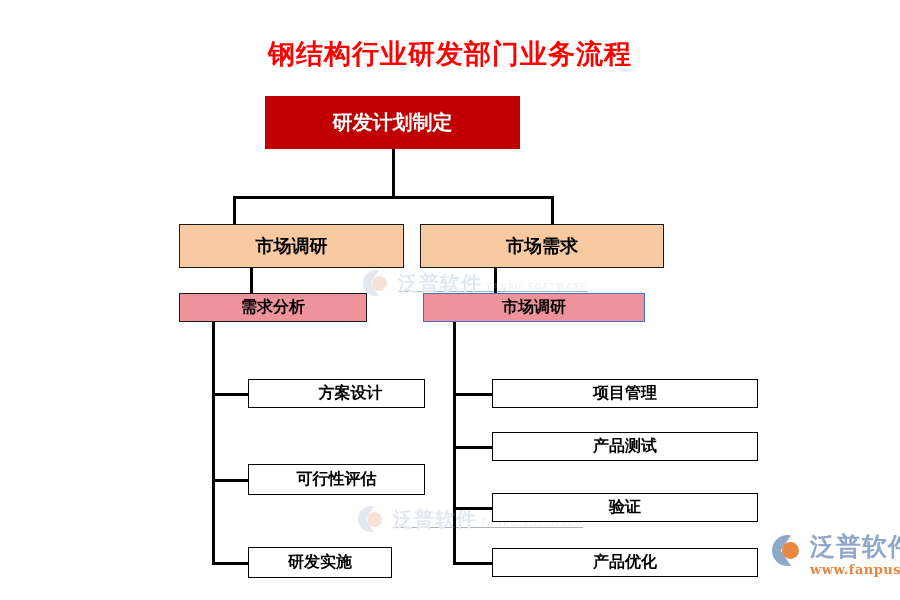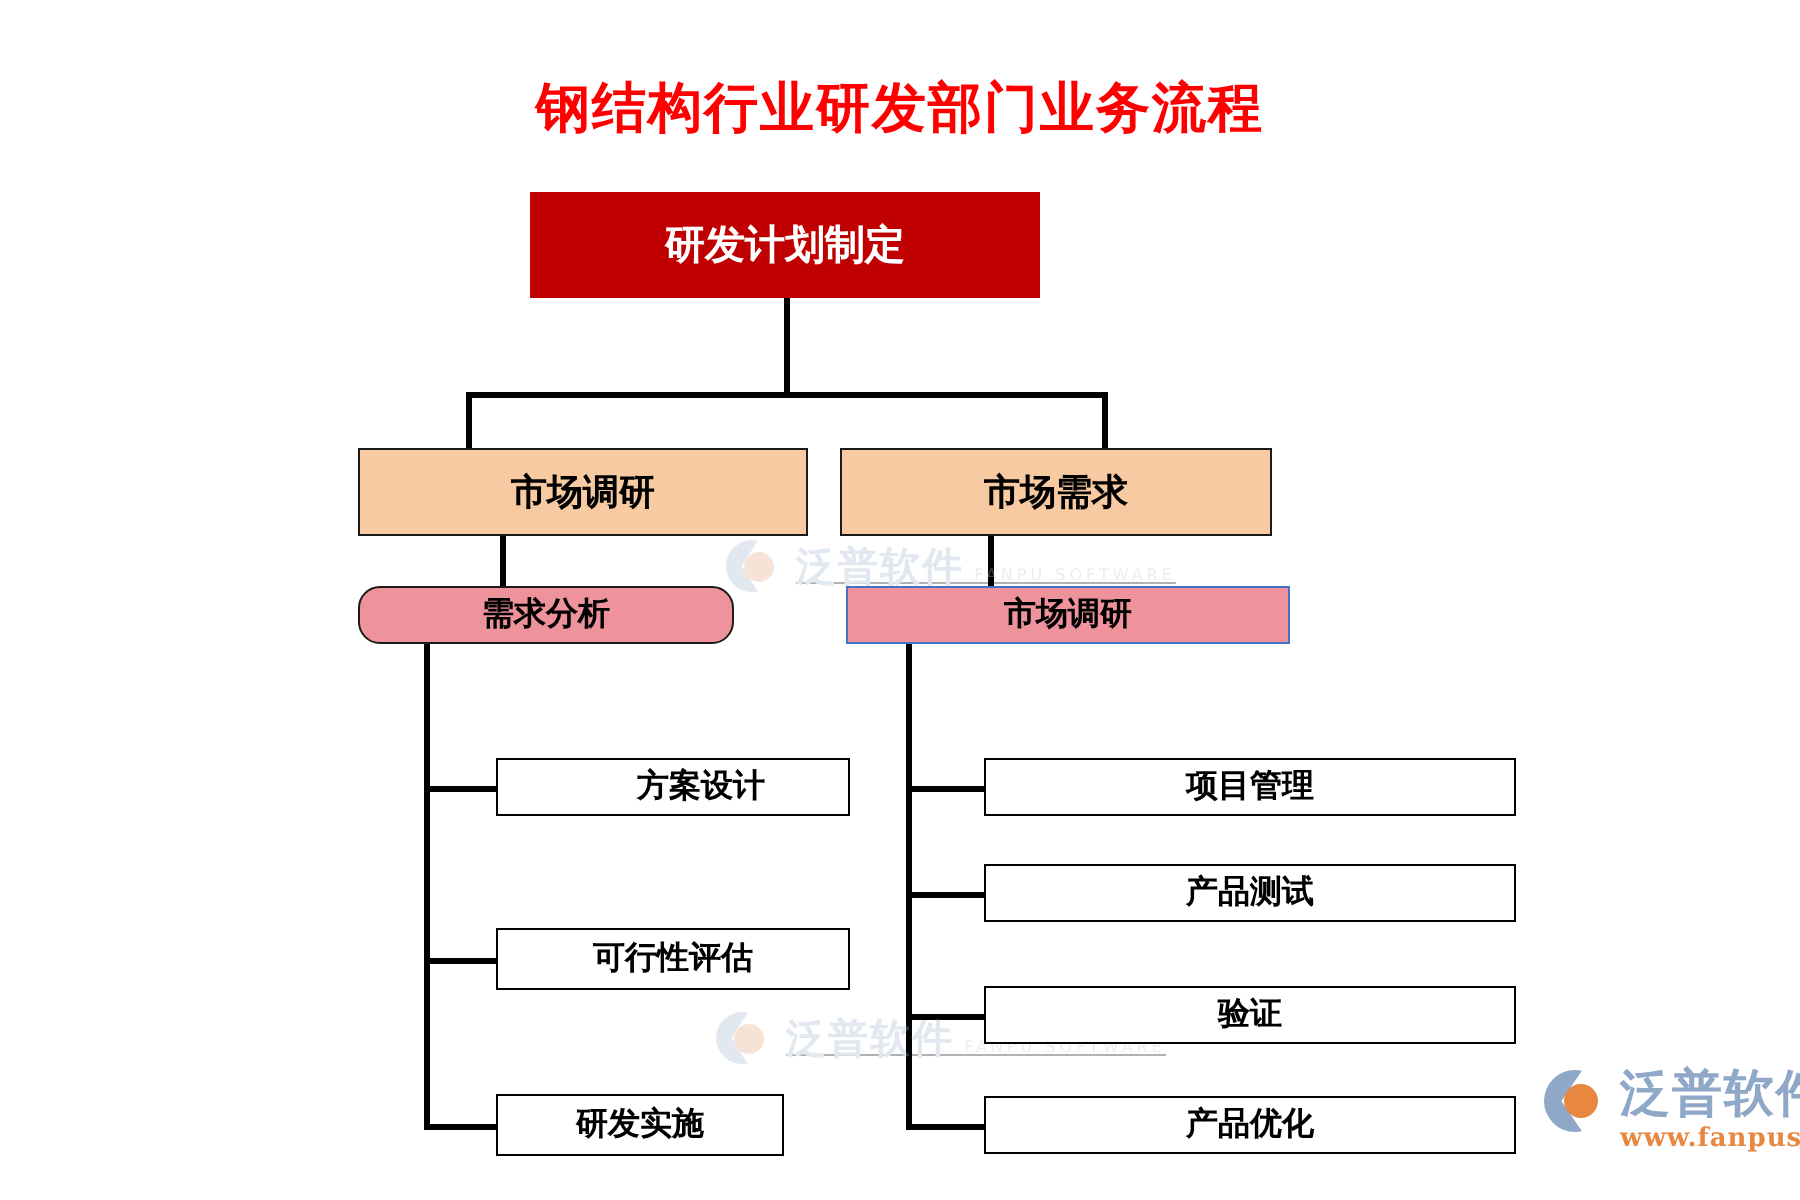--- a/index.html
+++ b/index.html
@@ -219,23 +219,23 @@
     </span>
     <span class="wm-txt">
       <span class="wm-cn">泛普软件</span>
       <span class="wm-en">FANPU SOFTWARE</span>
     </span>
   </div>
 
   <div class="node lvl1" style="left:265px; top:96px; width:255px; height:53px;">研发计划制定</div>
 
   <div class="node lvl2" style="left:179px; top:224px; width:225px; height:44px;">市场调研</div>
-  <div class="node lvl2" style="left:420px; top:224px; width:216px; height:44px;">市场需求</div>
-
-  <div class="node lvl3" style="left:179px; top:293px; width:188px; height:29px;border-radius:11px;">需求分析</div>
+  <div class="node lvl2" style="left:420px; top:224px; width:244px; height:44px;">市场需求</div>
+
+  <div class="node lvl3" style="left:179px; top:293px; width:188px; height:29px;">需求分析</div>
   <div class="node lvl3 blueborder" style="left:423px; top:293px; width:222px; height:29px;">市场调研</div>
 
   <div class="node leaf" style="left:248px; top:379px; width:177px; height:29px;padding-left:28px;">方案设计</div>
   <div class="node leaf" style="left:248px; top:464px; width:177px; height:31px;">可行性评估</div>
   <div class="node leaf" style="left:248px; top:547px; width:144px; height:31px;">研发实施</div>
 
   <div class="node leaf" style="left:492px; top:379px; width:266px; height:29px;">项目管理</div>
   <div class="node leaf" style="left:492px; top:432px; width:266px; height:29px;">产品测试</div>
   <div class="node leaf" style="left:492px; top:493px; width:266px; height:29px;">验证</div>
   <div class="node leaf" style="left:492px; top:548px; width:266px; height:29px;">产品优化</div>

